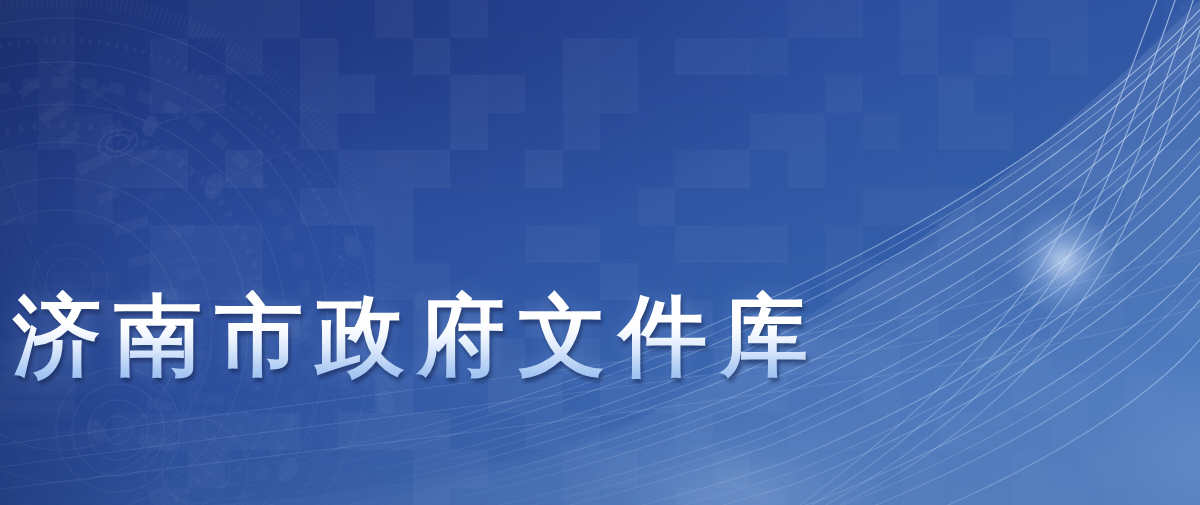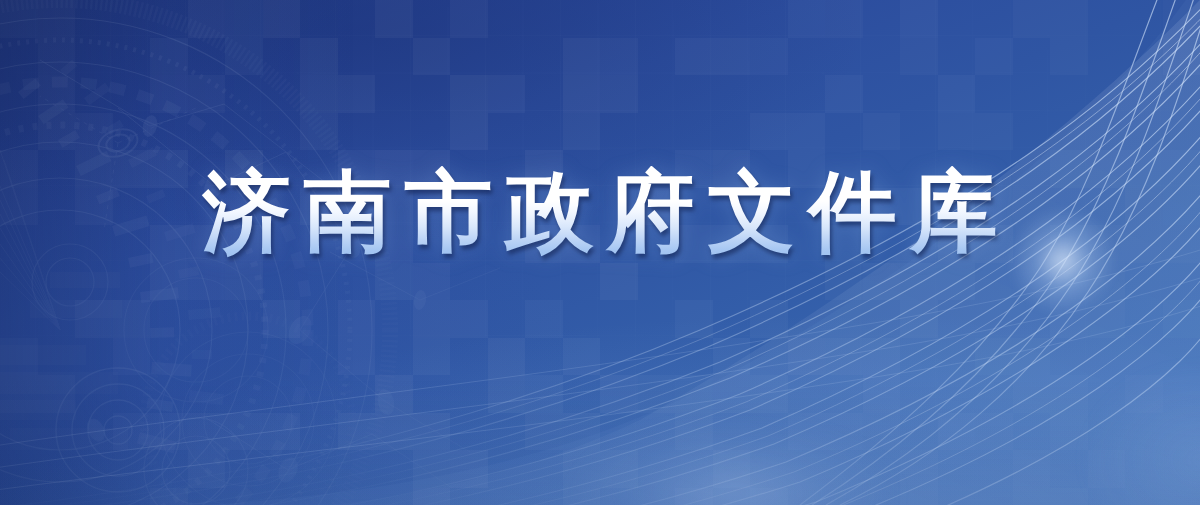--- a/index.html
+++ b/index.html
@@ -98,21 +98,21 @@
     width: 320px; height: 260px;
     background: radial-gradient(closest-side, rgba(150,186,235,0.22) 0%, rgba(150,186,235,0) 75%);
     filter: blur(8px);
   }
 
   
   .content {
     position: absolute;
     inset: 0;
     display: flex;
-    flex-direction: column;
+    flex-direction: row;
     align-items: center;
     justify-content: flex-start;
   }
 
   .title {
     margin-top: 166px;
     font-family: "DejaVu Sans", "Liberation Sans", sans-serif;
     font-size: 88px;
     font-weight: 700;
     line-height: 1.04;

